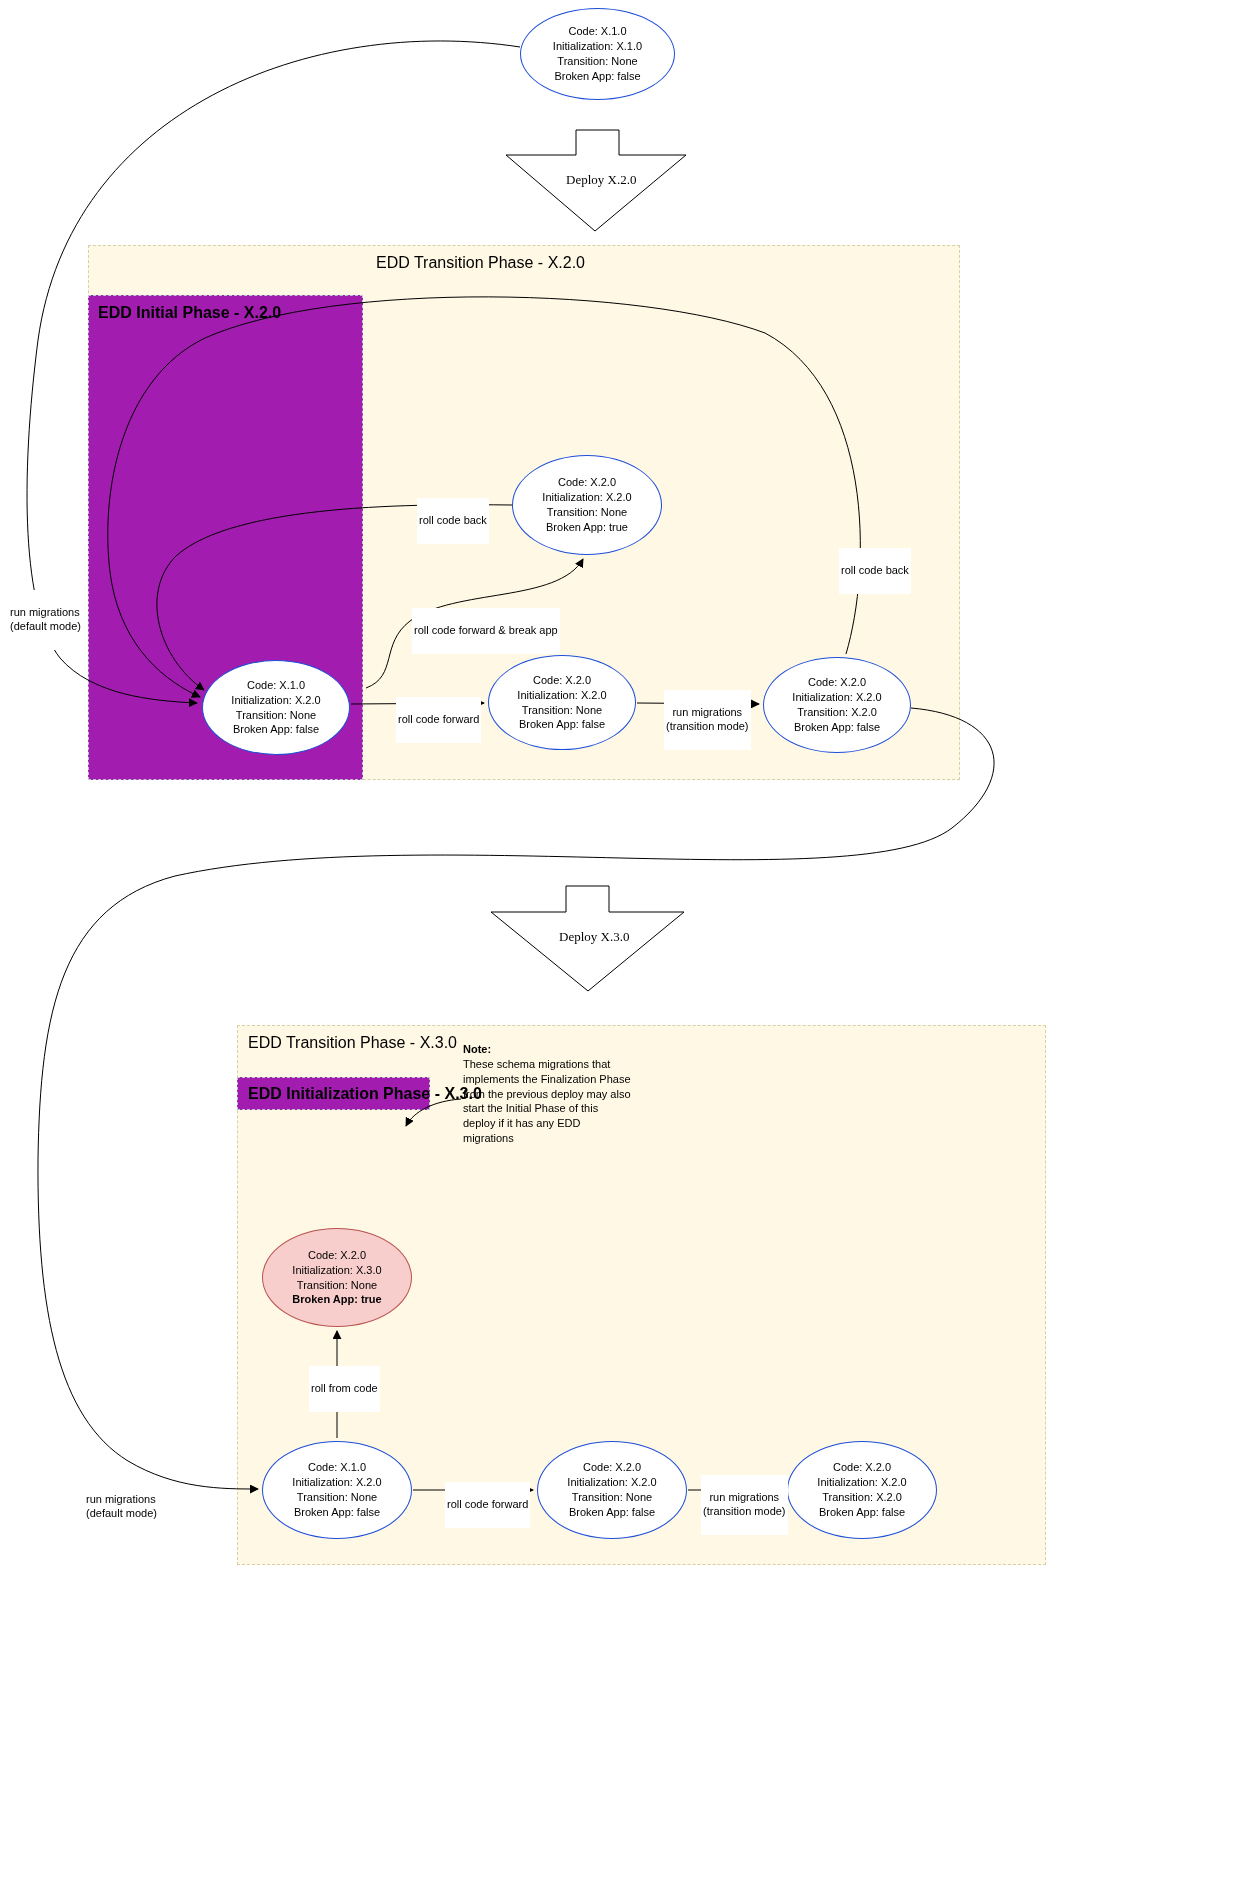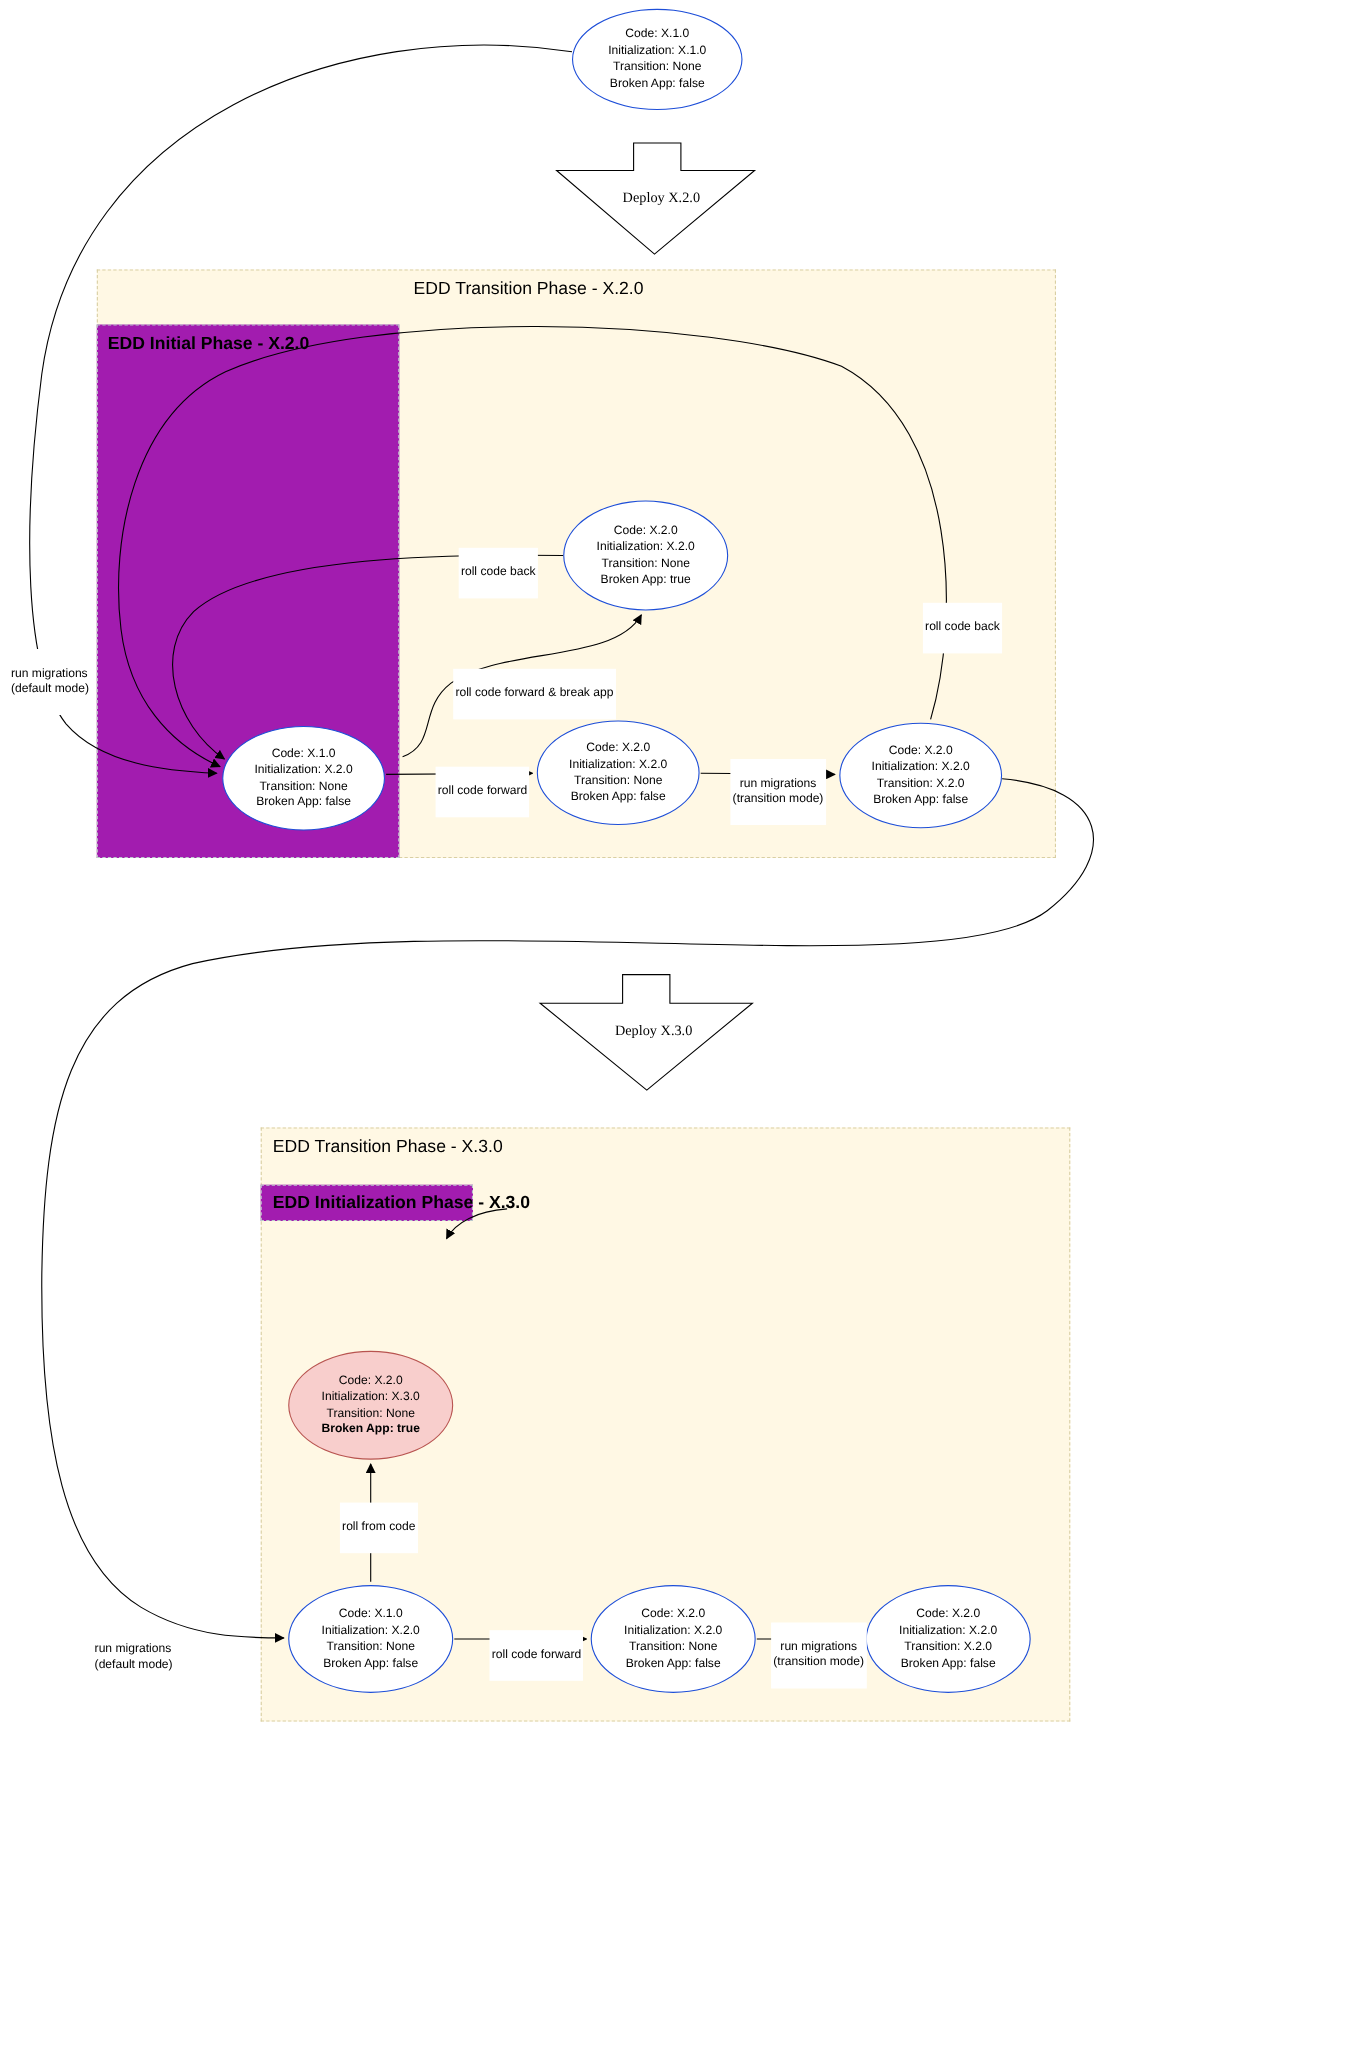--- a/index.html
+++ b/index.html
@@ -37,21 +37,21 @@
 <body>
 
 <div class="canvas">
 
   <div class="phase yellow" style="left:88px;top:245px;width:872px;height:535px;">
     <div class="phase-label" style="left:287px;top:8px;">EDD Transition Phase - X.2.0</div>
   </div>
   <div class="phase gray" style="left:88px;top:295px;width:275px;height:485px;">
     <div class="phase-label" style="left:9px;top:8px;">EDD Initial Phase - X.2.0</div>
   </div>
-  <div class="phase yellow" style="left:237px;top:1025px;width:736px;height:540px;text-align:right;">
+  <div class="phase yellow" style="left:237px;top:1025px;width:809px;height:540px;text-align:right;">
     <div class="phase-label" style="left:10px;top:8px;">EDD Transition Phase - X.3.0</div>
   </div>
   <div class="phase gray" style="left:237px;top:1077px;width:193px;height:33px;">
     <div class="phase-label" style="left:10px;top:7px;">EDD Initialization Phase - X.3.0</div>
   </div>
 
   <svg class="edges" width="1241" height="1881" viewBox="0 0 1241 1881">
     <defs>
       <marker id="arr" viewBox="0 0 10 10" refX="9" refY="5" markerWidth="9" markerHeight="9" orient="auto-start-reverse">
         <path d="M0,0 L10,5 L0,10 z" fill="#000"></path>
@@ -174,14 +174,18 @@
     <span>run migrations</span>
     <span>(default mode)</span>
   </div>
   <div class="edge-label" style="left:445px;top:1482px;">roll code forward</div>
   <div class="edge-label center" style="left:701px;top:1475px;">
     <span>run migrations</span>
     <span>(transition mode)</span>
   </div>
   <div class="edge-label" style="left:309px;top:1366px;">roll from code</div>
 
+  <div class="note" style="left:463px;top:1042px;width:168px;">
+    <div class="note-title">Note:</div>
+    <div class="note-body">These schema migrations that implements the Finalization Phase from the previous deploy may also start the Initial Phase of this deploy if it has any EDD migrations</div>
+  </div>
 
 </div>
 
 </body></html>

